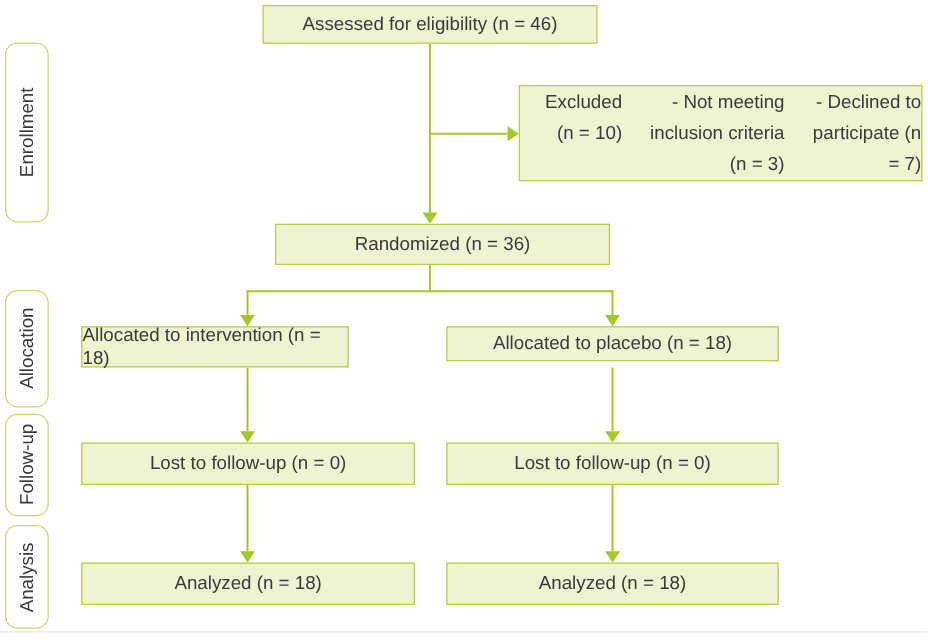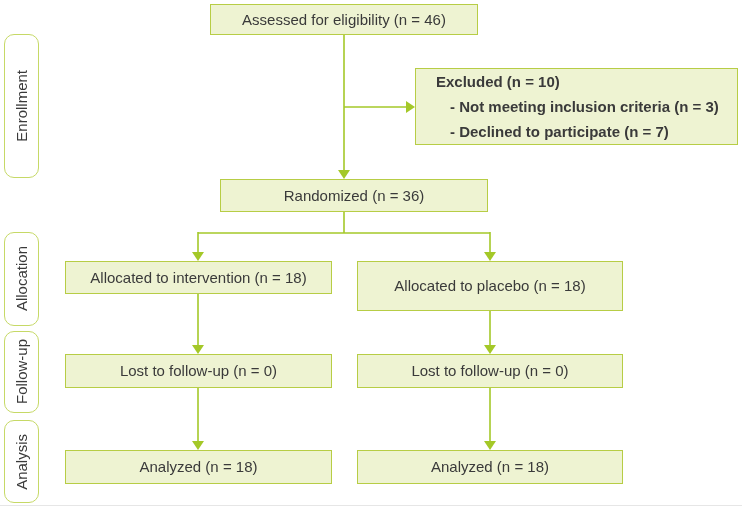--- a/index.html
+++ b/index.html
@@ -18,27 +18,25 @@
     border: 1.5px solid var(--box-border);
     color: var(--text);
     font-size: 15px;
     display: flex;
     align-items: center;
     justify-content: center;
     text-align: left;
     line-height: 1.2;
   }
   .flow-box.multiline {
-    flex-direction: column;
     align-items: flex-start;
     justify-content: center;
-    text-align: center;
+    text-align: right;
     padding-left: 20px;
     line-height: 25px;
-    font-weight: bold;
   }
   .flow-box.multiline .reason { padding-left: 14px; }
   .stage-label {
     position: absolute;
     box-sizing: border-box;
     left: 4px;
     width: 35px;
     background: var(--label-fill);
     border: 1.5px solid var(--label-border);
     border-radius: 10px;
@@ -133,25 +131,25 @@
   <div class="flow-box multiline" style="left:415px; top:68px; width:323px; height:77px;">
     <span>Excluded (n = 10)</span>
     <span class="reason">- Not meeting inclusion criteria (n = 3)</span>
     <span class="reason">- Declined to participate (n = 7)</span>
   </div>
 
   <div class="flow-box" style="left:220px; top:179px; width:268px; height:33px;">
     <span>Randomized (n = 36)</span>
   </div>
 
-  <div class="flow-box" style="left:65px; top:261px; width:267px; height:33px;">
+  <div class="flow-box" style="left:65px; top:261px; width:214px; height:33px;">
     <span>Allocated to intervention (n = 18)</span>
   </div>
 
-  <div class="flow-box" style="left:357px; top:261px; width:266px; height:50px;">
+  <div class="flow-box" style="left:357px; top:261px; width:266px; height:28px;">
     <span>Allocated to placebo (n = 18)</span>
   </div>
 
   <div class="flow-box" style="left:65px; top:354px; width:267px; height:34px;">
     <span>Lost to follow-up (n = 0)</span>
   </div>
 
   <div class="flow-box" style="left:357px; top:354px; width:266px; height:34px;">
     <span>Lost to follow-up (n = 0)</span>
   </div>

